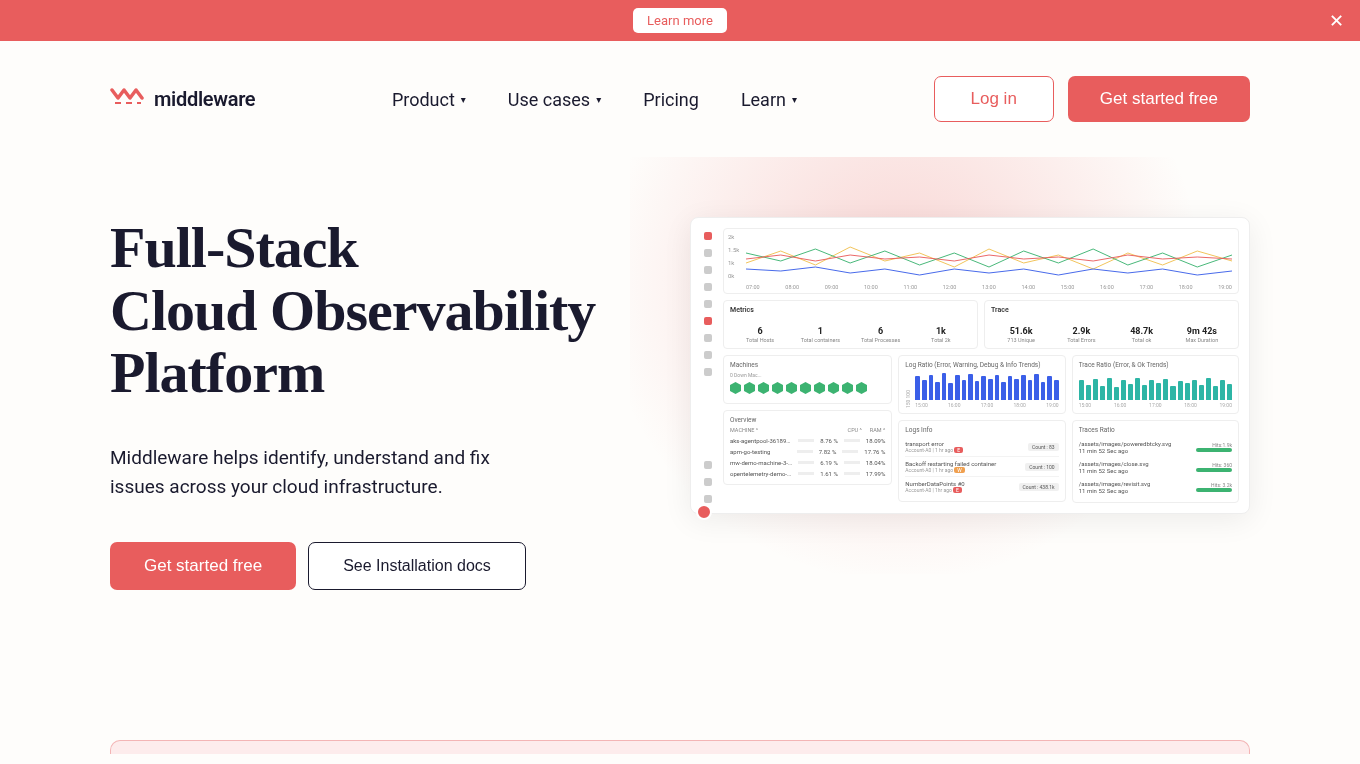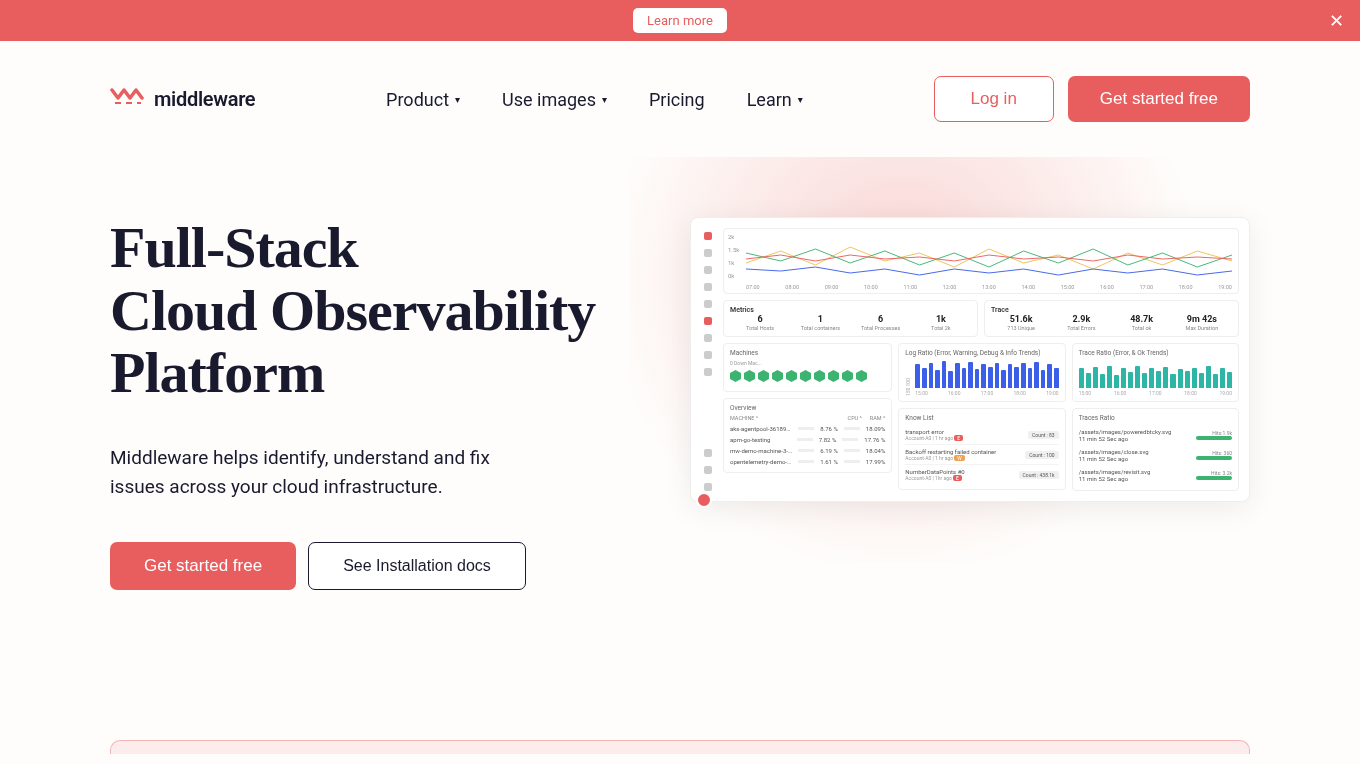--- a/index.html
+++ b/index.html
@@ -43,21 +43,21 @@
 
 
 .line-chart { border: 1px solid #eee; border-radius: 4px; height: 66px; position: relative; padding: 4px 6px; }
 .line-chart .yaxis { position: absolute; left: 4px; top: 4px; bottom: 14px; display: flex; flex-direction: column; justify-content: space-between; font-size: 6px; color: #999; }
 .line-chart svg { position: absolute; left: 22px; right: 6px; top: 4px; height: 46px; width: calc(100% - 28px); }
 .line-chart .xaxis { position: absolute; left: 22px; right: 6px; bottom: 3px; display: flex; justify-content: space-between; font-size: 5.5px; color: #999; }
 
 
 .summary-row { display: flex; gap: 6px; }
 .summary-card { flex: 1; border: 1px solid #eee; border-radius: 4px; padding: 5px 6px; }
-.summary-card .title { font-weight: 600; font-size: 7px; color: #333; margin-bottom: 0; }
+.summary-card .title { font-weight: 600; font-size: 7px; color: #333; margin-bottom: 12px; }
 .summary-card .stats { display: flex; justify-content: space-between; }
 .stat { text-align: center; flex: 1; }
 .stat .v { font-size: 9px; font-weight: 700; color: #222; }
 .stat .l { font-size: 5.5px; color: #888; margin-top: 1px; }
 
 
 .lower-row { display: flex; gap: 6px; }
 .lower-col { flex: 1; display: flex; flex-direction: column; gap: 6px; }
 .card { border: 1px solid #eee; border-radius: 4px; padding: 5px 6px; }
 .card .ctitle { font-size: 6.5px; color: #666; margin-bottom: 3px; }
@@ -112,21 +112,21 @@
         </svg>
     </span>
     <span class="logo-text">middleware</span>
   </div>
   <div class="nav">
     <div class="nav-item">
         <span>Product</span>
         <span class="chev">▾</span>
       </div>
     <div class="nav-item">
-        <span>Use images</span>
+        <span>Use cases</span>
         <span class="chev">▾</span>
       </div>
     <div class="nav-item">
         <span>Pricing</span>
       </div>
     <div class="nav-item">
         <span>Learn</span>
         <span class="chev">▾</span>
       </div>
   </div>
@@ -339,21 +339,21 @@
                       <span>15:00</span>
                       <span>16:00</span>
                       <span>17:00</span>
                       <span>18:00</span>
                       <span>19:00</span>
                     </div>
                 </div>
               </div>
             </div>
             <div class="card">
-              <div class="ctitle">Know List</div>
+              <div class="ctitle">Logs Info</div>
               <div id="logs-list-rows">
                   <div class="list-row">
                     <div>
                       <div>transport error</div>
                       <div class="meta">Account-A0  |  1 hr ago <span class="pill ">E</span></div>
                     </div>
                     <span class="count-badge">Count : 83</span>
                   </div>
                   <div class="list-row">
                     <div>

